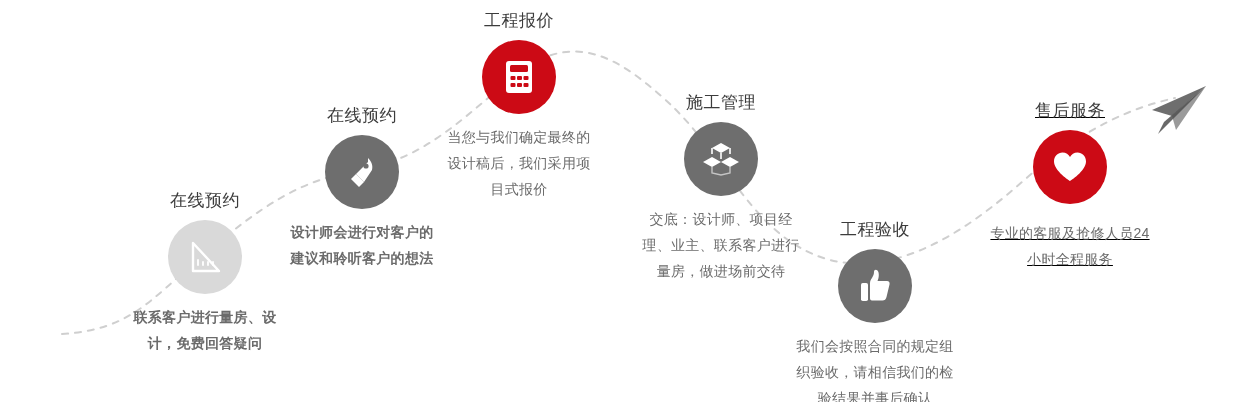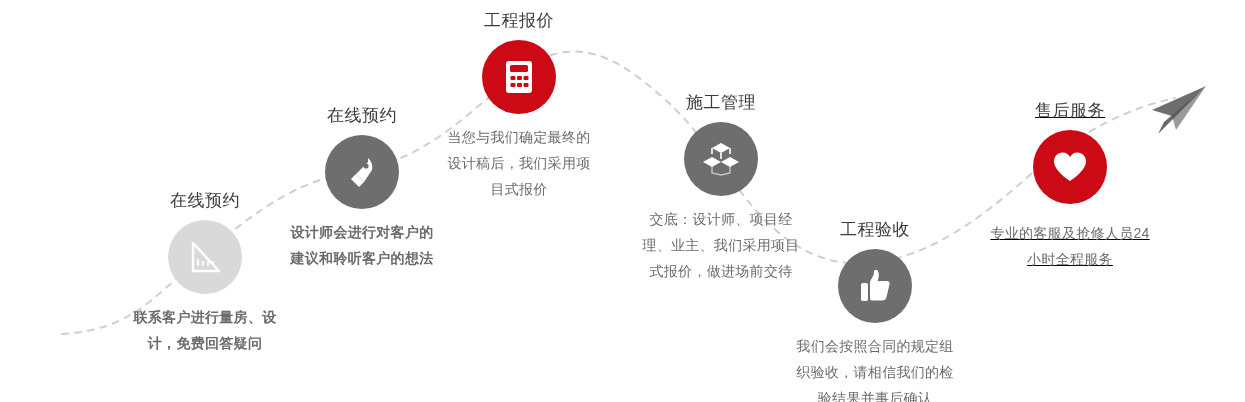--- a/index.html
+++ b/index.html
@@ -142,21 +142,21 @@
     <div class="step-title">施工管理</div>
     <div class="icon-wrap gray">
       <svg width="42" height="42" viewBox="0 0 42 42">
         <path d="M21 5 L30 10 L21 15 L12 10 Z" fill="#ffffff"></path>
         <path d="M12 19 L21 24 L12 29 L3 24 Z" fill="#ffffff"></path>
         <path d="M30 19 L39 24 L30 29 L21 24 Z" fill="#ffffff"></path>
         <path d="M12 10 L12 16 M21 15 L21 21 M30 10 L30 16" stroke="#ffffff" stroke-width="1.6"></path>
         <path d="M12 29 L12 35 L21 37 L30 35 L30 29" fill="none" stroke="#ffffff" stroke-width="1.4" opacity="0.6"></path>
       </svg>
     </div>
-    <div class="step-desc">交底：设计师、项目经理、业主、我们采用项目式报价，做进场前交待</div>
+    <div class="step-desc">交底：设计师、项目经理、业主、联系客户进行量房，做进场前交待</div>
   </div>
 
   <div class="step" id="step-5">
     <div class="step-title">工程验收</div>
     <div class="icon-wrap gray">
       <svg width="42" height="42" viewBox="0 0 42 42">
         <path d="M16 18 C16 14 20 12 20 7 C20 4.5 22 4 23.5 5.5 C25.5 7.5 25 13 23.5 16 L33 16 C35 16 36 17.5 35.5 19.5 L32.5 32 C32 34.5 30.5 35.5 28.5 35.5 L18 35.5 C16.5 35.5 16 34.5 16 33 Z" fill="#ffffff"></path>
         <rect x="7" y="18" width="7" height="18" rx="1.8" fill="#ffffff"></rect>
       </svg>
     </div>

